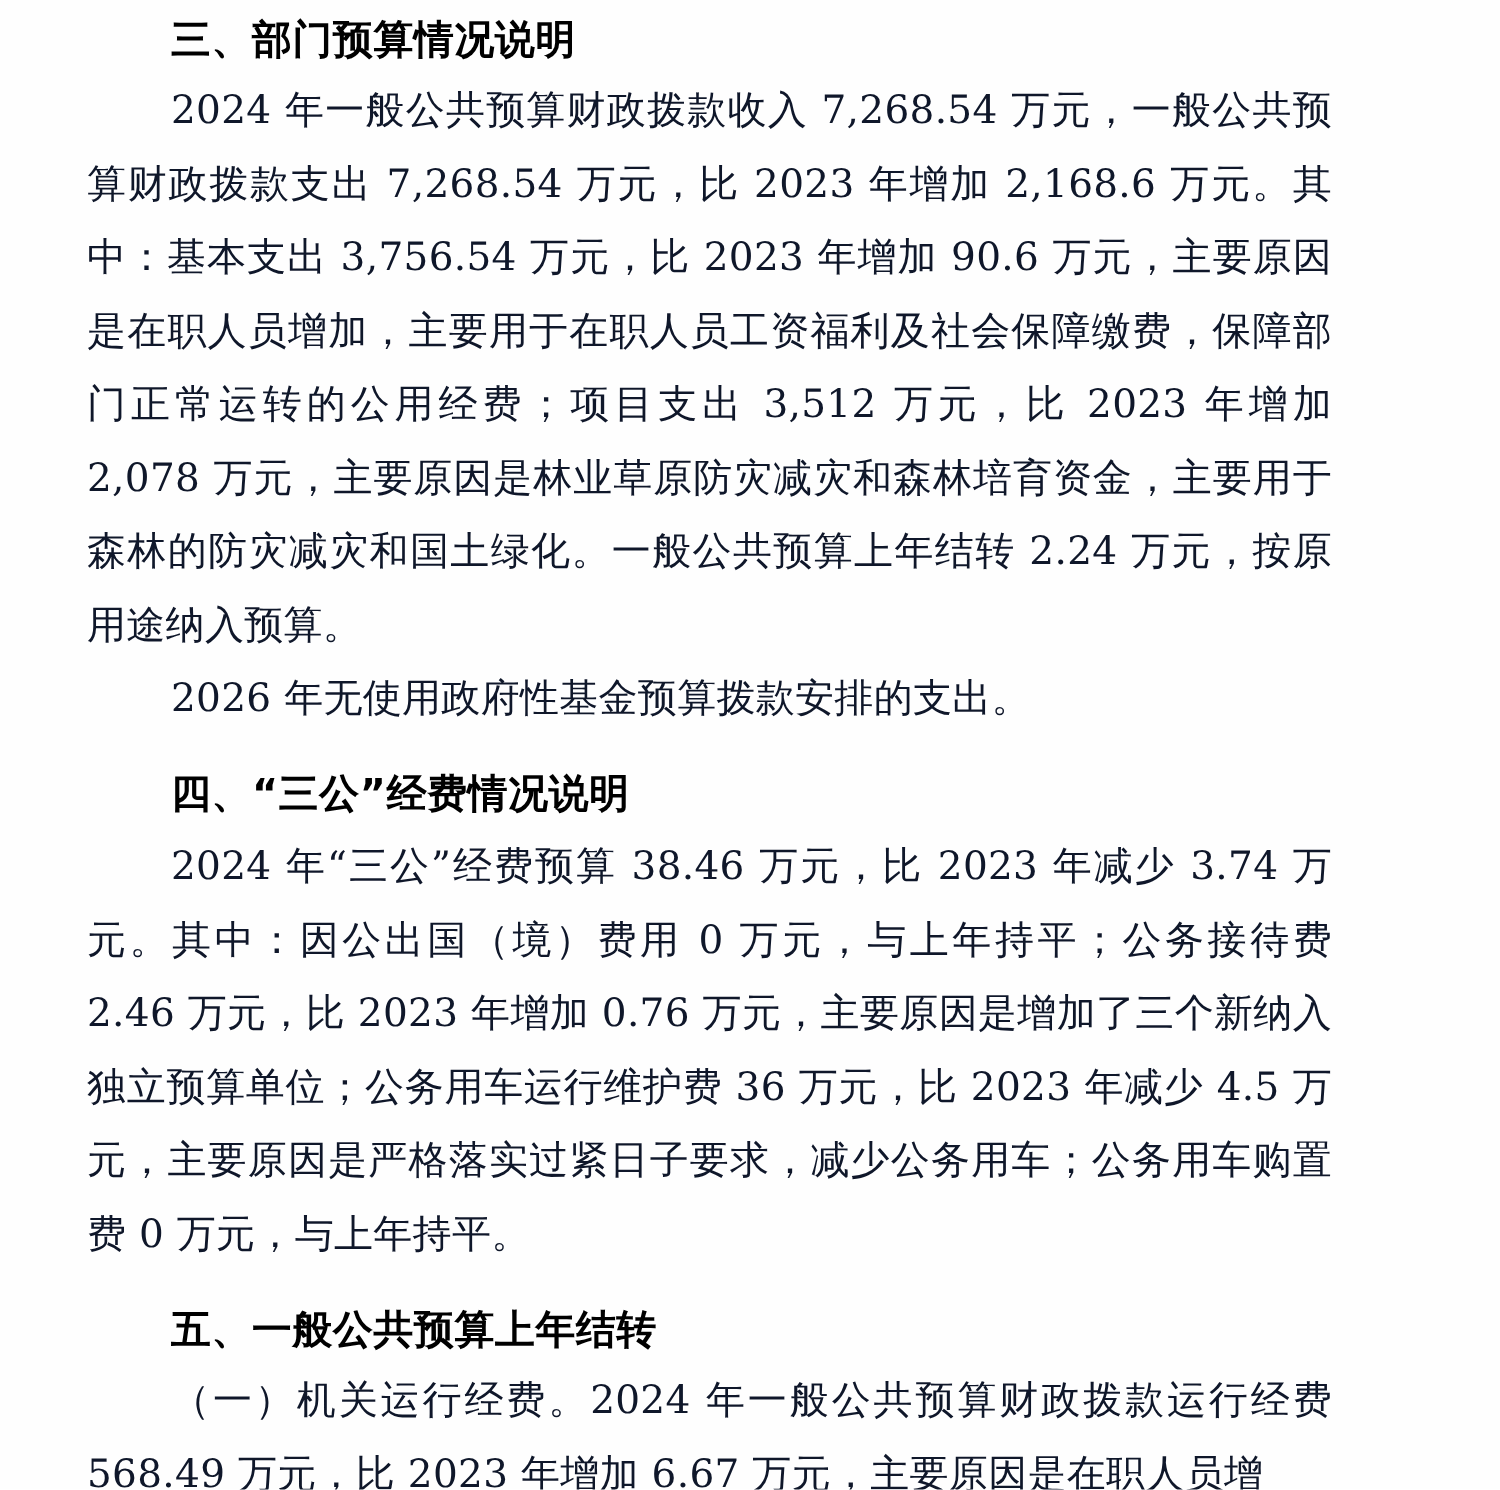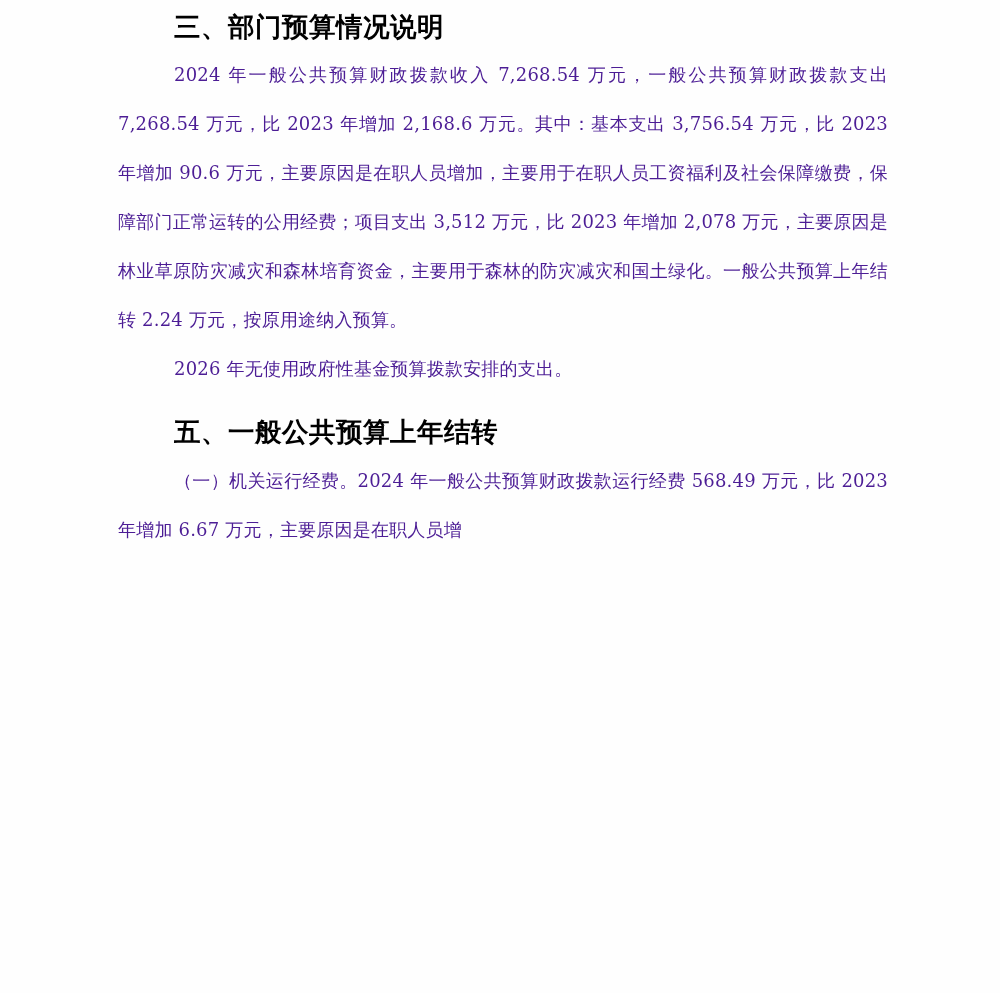--- a/index.html
+++ b/index.html
@@ -11,56 +11,58 @@
     width: 1000px;
     height: 993px;
     font-family: "DejaVu Serif", "Liberation Serif", serif;
     color: #0d0d0d;
     overflow: hidden;
   }
   .page {
     box-sizing: border-box;
     width: 1000px;
     height: 993px;
-    padding: 8px 112px 0 118px;
+    padding: 8px 112px 0 58px;
     background: #fefefe;
   }
   .heading {
     font-family: "DejaVu Sans", "Liberation Sans", sans-serif;
     font-weight: bold;
     font-size: 26.5px;
     line-height: 1.45;
     letter-spacing: 0.5px;
     margin: 0 0 4px 0;
     text-indent: 56px;
     color: #000000;
   }
   .heading.spaced {
     margin-top: 20px;
   }
   .para {
-    font-size: 18px;
+    font-size: 26px;
     line-height: 49px;
     margin: 0;
     text-indent: 56px;
     text-align: justify;
     text-justify: inter-ideograph;
-    color: #4c1d95;
+    color: #0f172a;
     letter-spacing: 0.2px;
   }
   .para + .para {
     margin-top: 0;
   }
 </style>
 </head>
 <body>
 
 <div class="page">
 
   <h2 class="heading">三、部门预算情况说明</h2>
   <p class="para">2024 年一般公共预算财政拨款收入 7,268.54 万元，一般公共预算财政拨款支出 7,268.54 万元，比 2023 年增加 2,168.6 万元。其中：基本支出 3,756.54 万元，比 2023 年增加 90.6 万元，主要原因是在职人员增加，主要用于在职人员工资福利及社会保障缴费，保障部门正常运转的公用经费；项目支出 3,512 万元，比 2023 年增加 2,078 万元，主要原因是林业草原防灾减灾和森林培育资金，主要用于森林的防灾减灾和国土绿化。一般公共预算上年结转 2.24 万元，按原用途纳入预算。</p>
   <p class="para">2026 年无使用政府性基金预算拨款安排的支出。</p>
 
+  <h2 class="heading spaced">四、“三公”经费情况说明</h2>
+  <p class="para">2024 年“三公”经费预算 38.46 万元，比 2023 年减少 3.74 万元。其中：因公出国（境）费用 0 万元，与上年持平；公务接待费 2.46 万元，比 2023 年增加 0.76 万元，主要原因是增加了三个新纳入独立预算单位；公务用车运行维护费 36 万元，比 2023 年减少 4.5 万元，主要原因是严格落实过紧日子要求，减少公务用车；公务用车购置费 0 万元，与上年持平。</p>
 
   <h2 class="heading spaced">五、一般公共预算上年结转</h2>
   <p class="para">（一）机关运行经费。2024 年一般公共预算财政拨款运行经费 568.49 万元，比 2023 年增加 6.67 万元，主要原因是在职人员增</p>
 
 </div>
 
 </body></html>

